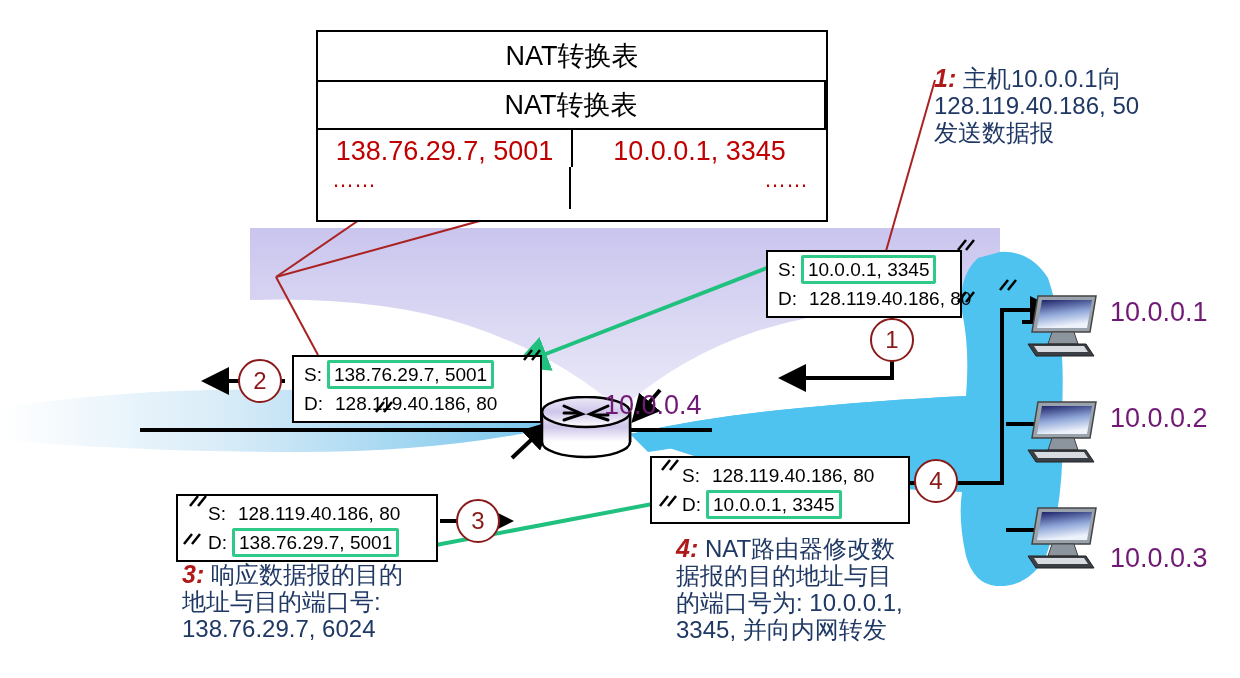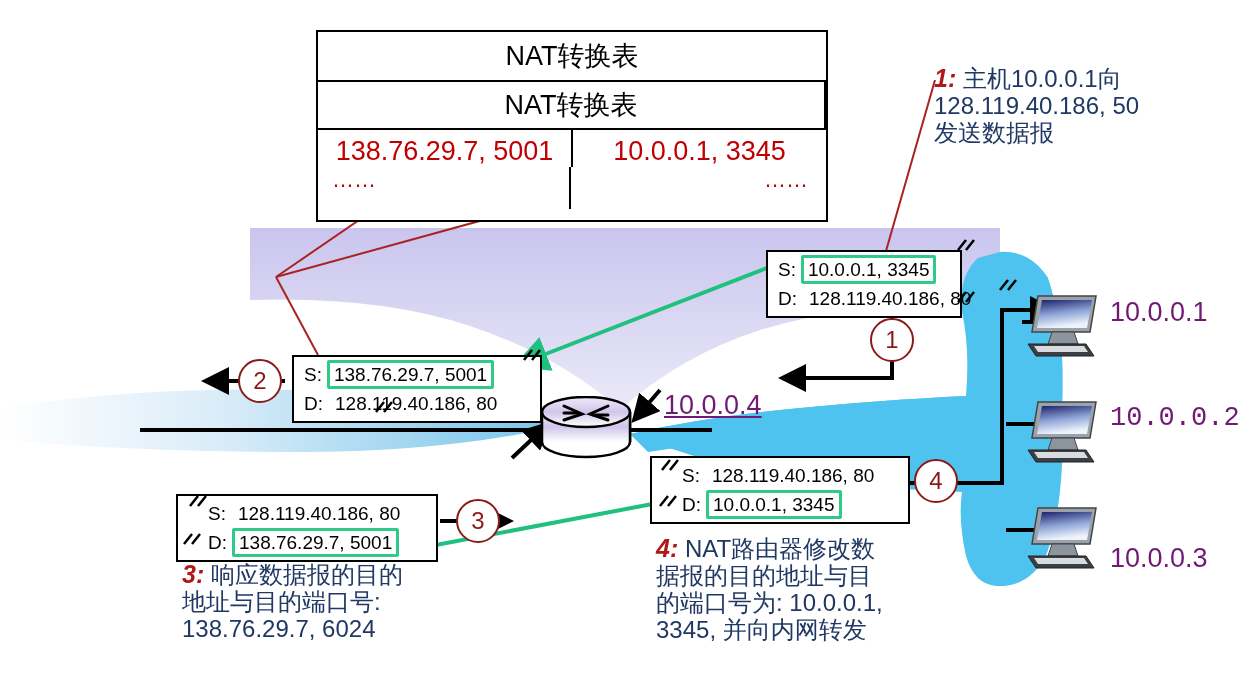--- a/index.html
+++ b/index.html
@@ -121,21 +121,21 @@
 
 
   <div class="abs annot" style="left:934px;top:64px;width:300px;"><span class="num">1:</span><span> 主机10.0.0.1向
 128.119.40.186, 50
 发送数据报</span></div>
 
   <div class="abs annot" style="left:182px;top:560px;width:300px;"><span class="num">3:</span><span> 响应数据报的目的
 地址与目的端口号:
   138.76.29.7, 6024</span></div>
 
-  <div class="abs annot" style="left:656px;top:534px;width:330px;"><span class="num">4:</span><span> NAT路由器修改数
+  <div class="abs annot" style="left:676px;top:534px;width:330px;"><span class="num">4:</span><span> NAT路由器修改数
 据报的目的地址与目
 的端口号为: 10.0.0.1,
 3345, 并向内网转发</span></div>
 
   <svg class="layer" viewBox="0 0 1240 678">
     <defs>
       <marker id="grnArrow" markerWidth="9" markerHeight="9" refX="7" refY="4.5" orient="auto" markerUnits="strokeWidth">
         <path d="M0,0 L9,4.5 L0,9 z" fill="#20c17e"></path>
       </marker>
       <marker id="blkArrow" markerWidth="7" markerHeight="7" refX="6" refY="3.5" orient="auto" markerUnits="strokeWidth">
@@ -198,23 +198,23 @@
     <polygon points="12,54 62,54 66,60 16,60" fill="#d8dce0"></polygon>
   </svg>
   <svg class="abs" style="left:1022px;top:504px;width:80px;height:68px;" viewBox="0 0 80 68">
     <polygon points="16,4 74,4 68,40 10,40" fill="#9aa3ac" stroke="#444" stroke-width="1.5"></polygon>
     <polygon points="20,8 70,8 65,36 15,36" fill="url(#monGrad)"></polygon>
     <path d="M30,40 L52,40 L56,52 L26,52 Z" fill="#8c959e" stroke="#444" stroke-width="1"></path>
     <polygon points="6,52 64,52 72,64 14,64" fill="#3a3f45" stroke="#222" stroke-width="1"></polygon>
     <polygon points="12,54 62,54 66,60 16,60" fill="#d8dce0"></polygon>
   </svg>
 
-  <div class="iplabel" style="left:664px;top:390px;text-decoration:underline;">10.0.0.4</div>
+  <div class="iplabel" style="left:604px;top:390px;">10.0.0.4</div>
   <div class="iplabel" style="left:1110px;top:297px;">10.0.0.1</div>
-  <div class="iplabel" style="left:1110px;top:403px;font-family:Liberation Mono, monospace;">10.0.0.2</div>
+  <div class="iplabel" style="left:1110px;top:403px;">10.0.0.2</div>
   <div class="iplabel" style="left:1110px;top:543px;">10.0.0.3</div>
 
   <div class="pkt" style="left:766px;top:250px;width:196px;">
     <div class="line">
         <span class="lbl">S:</span>
         <span class="hi">10.0.0.1, 3345</span>
       </div>
     <div class="line">
         <span class="lbl">D:</span>
         <span class="pl">128.119.40.186, 80</span>

